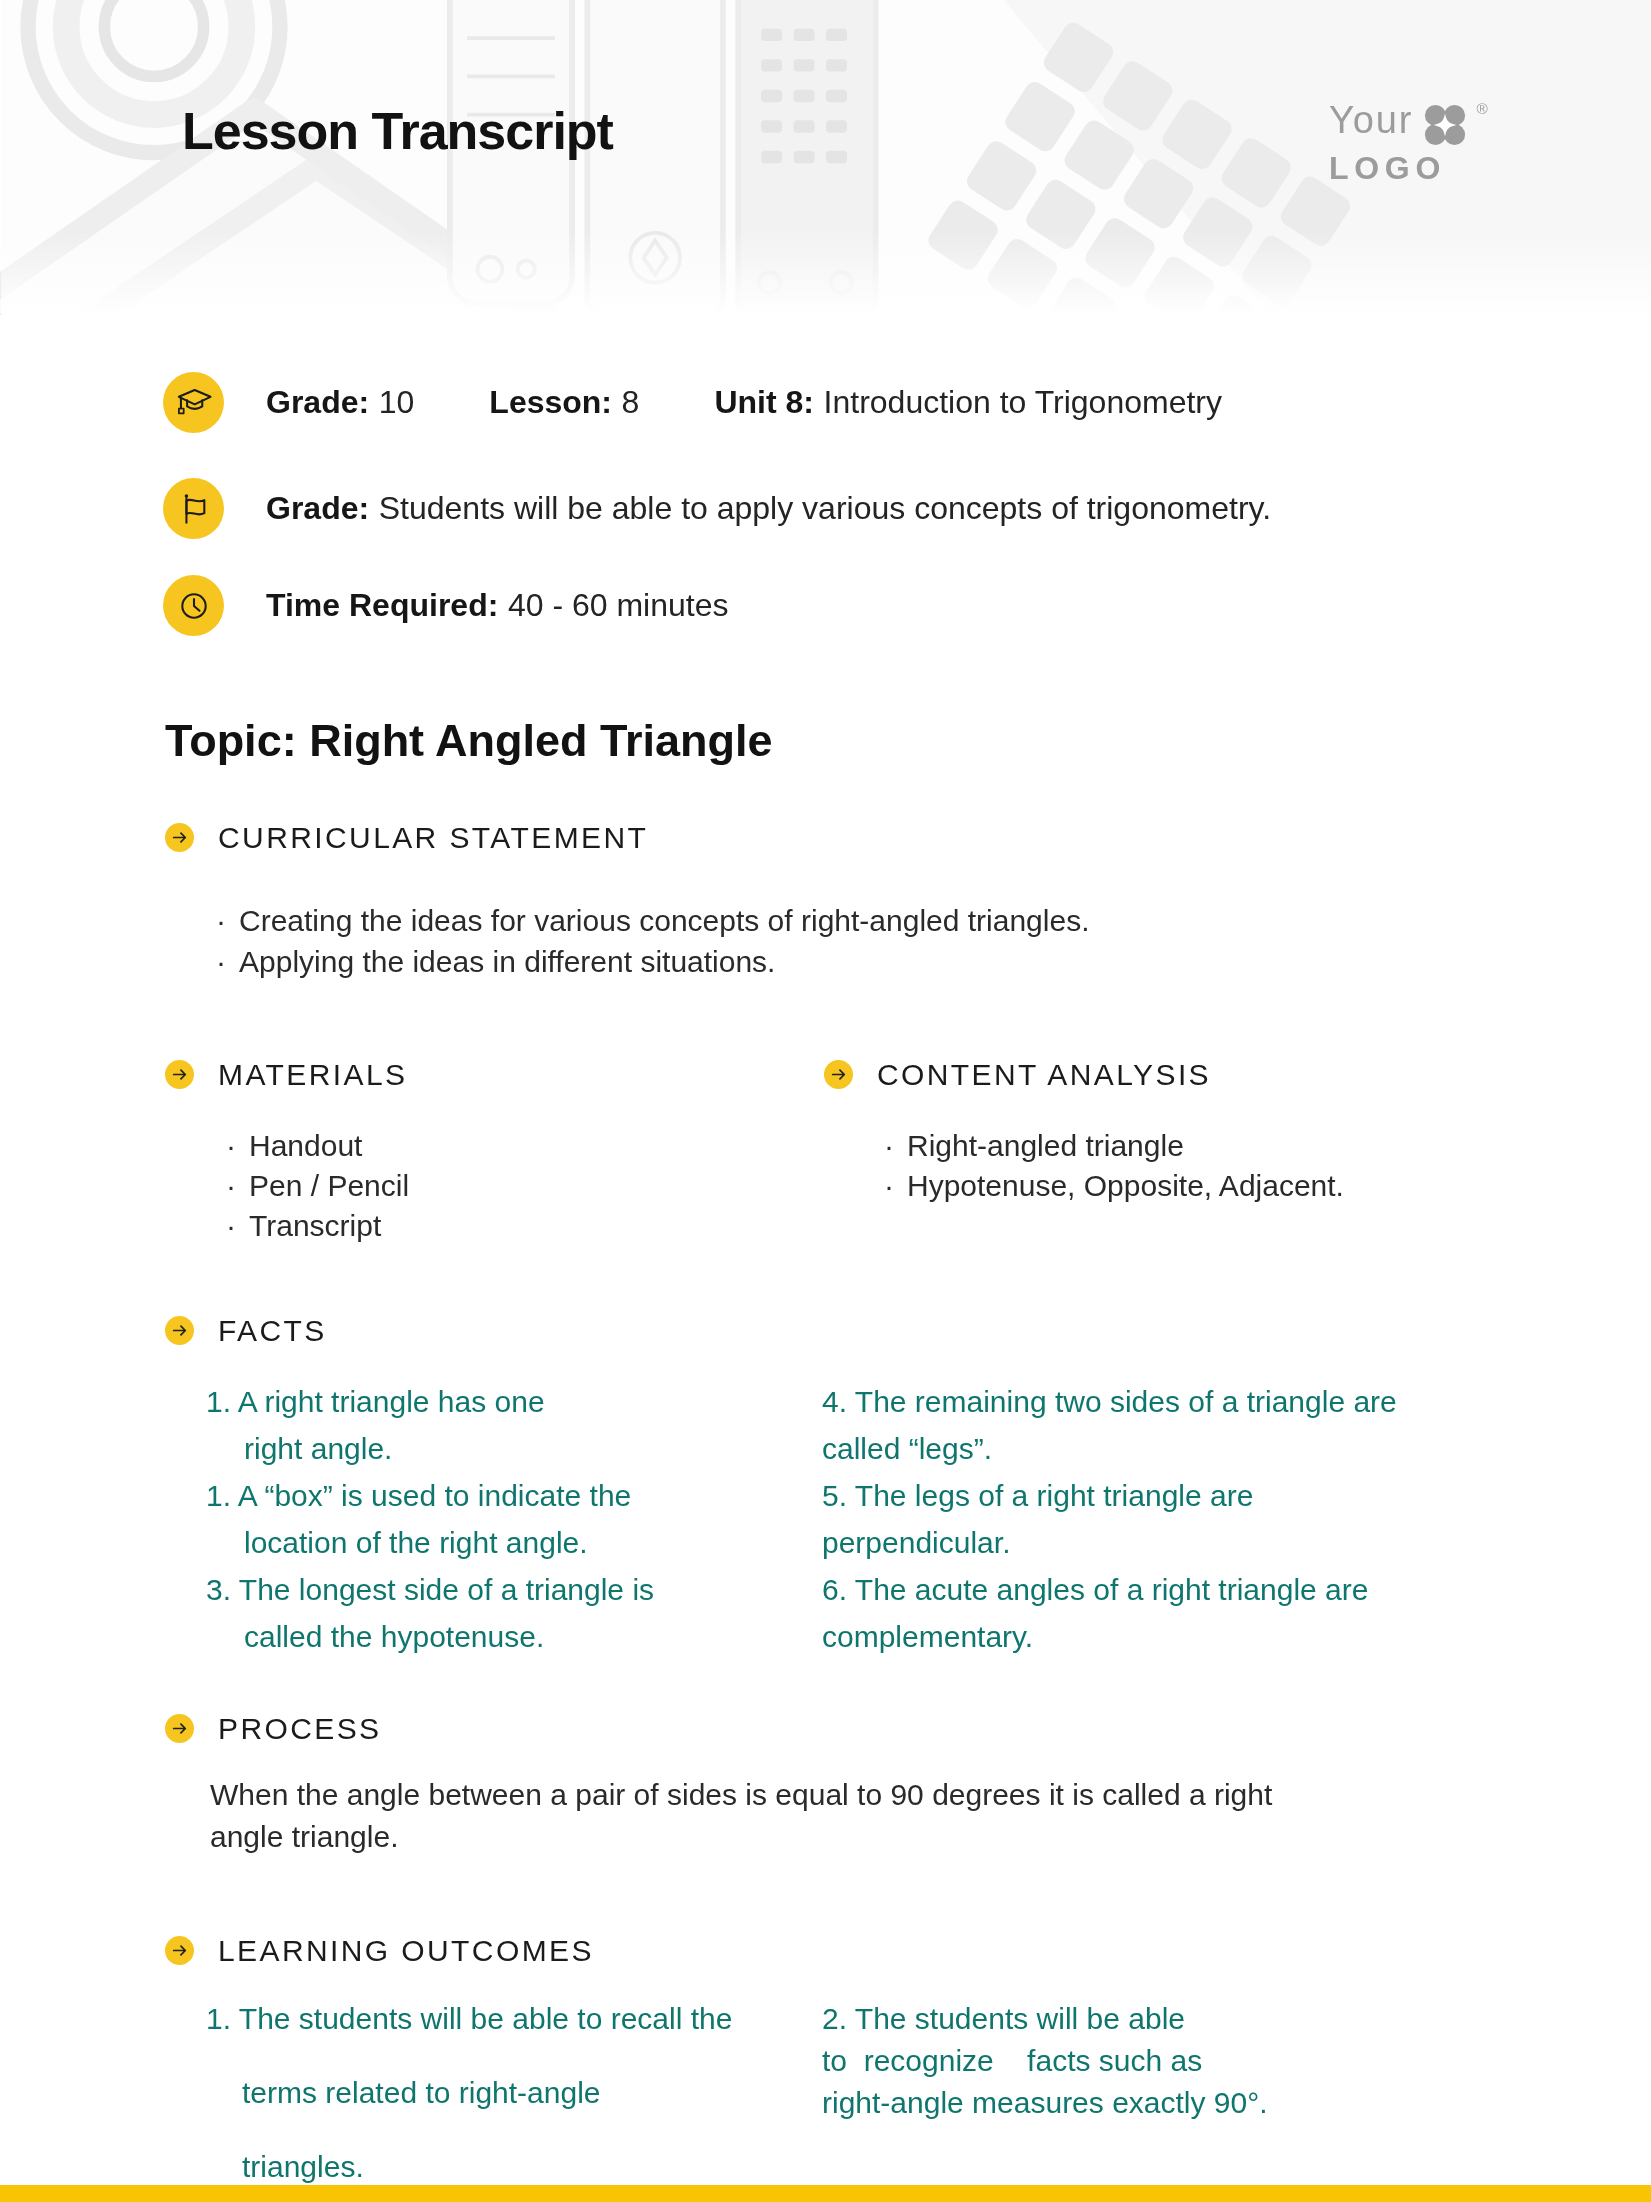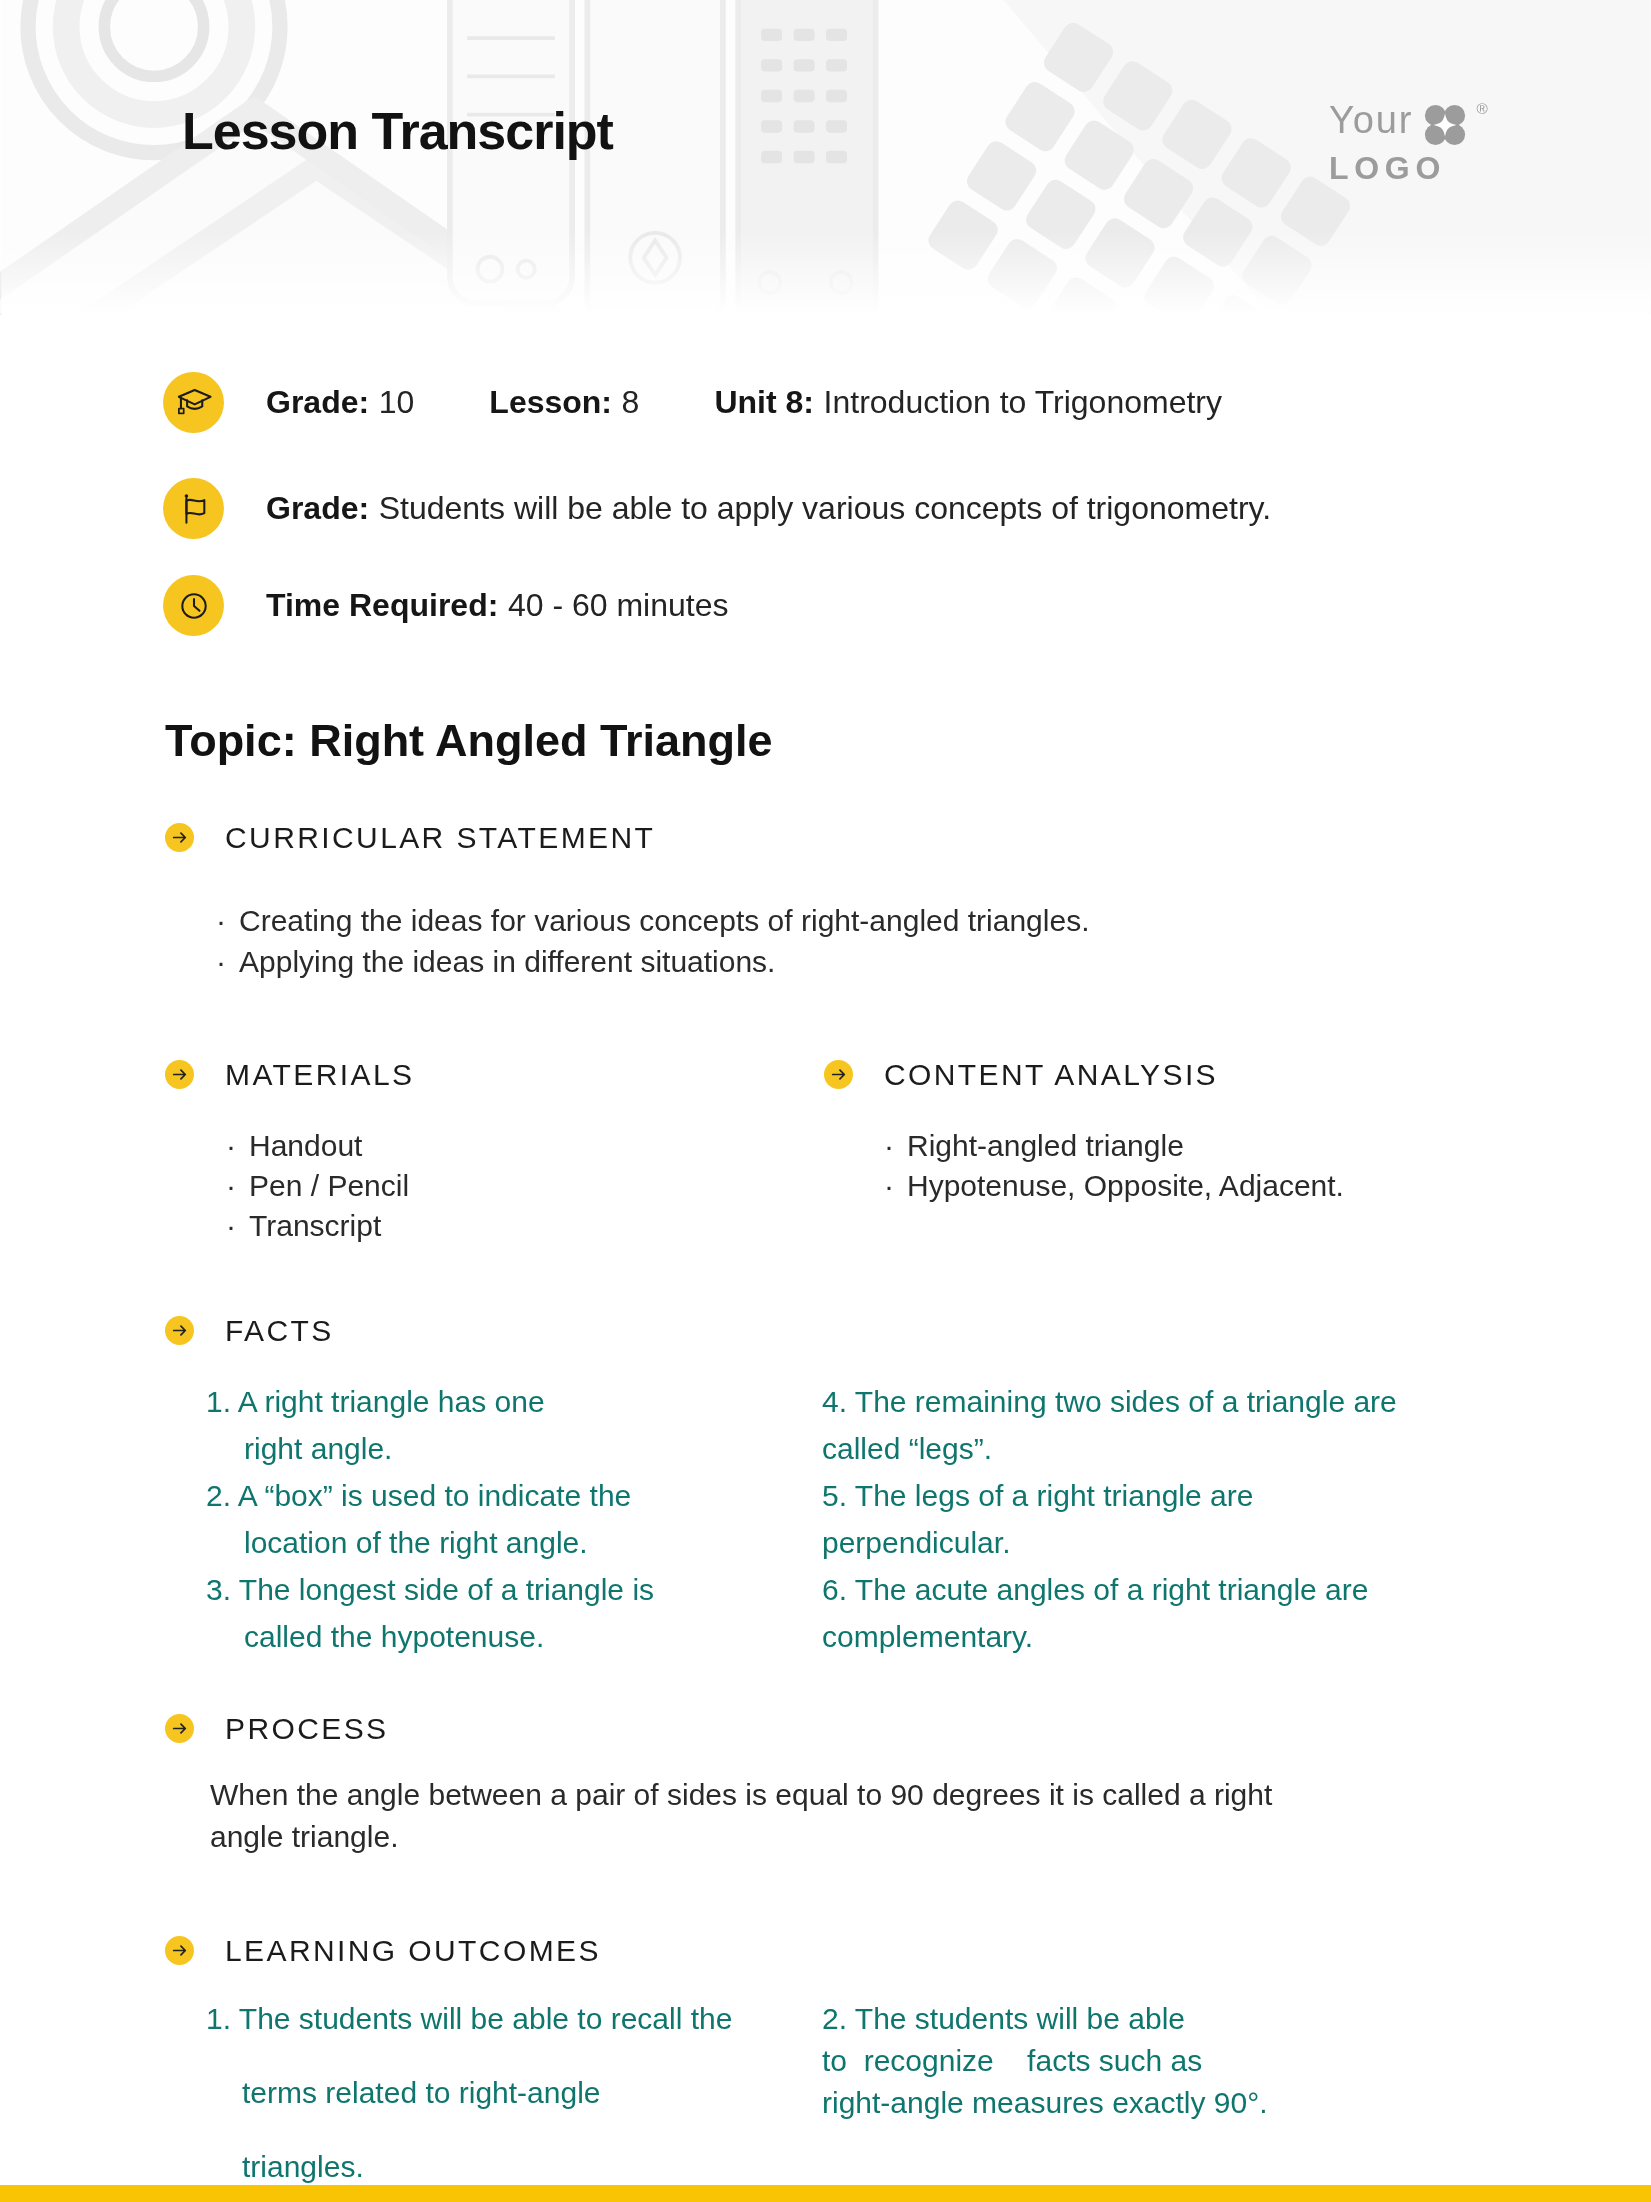--- a/index.html
+++ b/index.html
@@ -20,21 +20,21 @@
   .logo-reg{font-size:15.3px;line-height:15.3px;}
   .logo-bottom{font-size:32px;font-weight:700;letter-spacing:5.7px;line-height:38px;margin-top:1.9px;}
   
   .meta-row{position:absolute;left:163px;display:flex;align-items:center;gap:42px;height:61px;}
   .badge{width:61px;height:61px;border-radius:50%;background:#F7C51F;
          display:flex;align-items:center;justify-content:center;flex:0 0 61px;}
   .meta-text{display:flex;align-items:baseline;gap:75px;font-size:32px;color:#242424;white-space:pre;}
   .meta-part b{font-weight:700;color:#161616;margin-right:9.6px;}
   
   .topic{position:absolute;left:165px;top:715px;margin:0;font-size:45px;font-weight:700;color:#121212;}
-  .sec-head{position:absolute;display:flex;align-items:center;gap:31px;height:31px;}
+  .sec-head{position:absolute;display:flex;align-items:center;gap:24px;height:31px;}
   .arrow-badge{width:29px;height:29px;border-radius:50%;flex:0 0 29px;}
   .sec-title{font-size:30px;letter-spacing:2.4px;color:#1b1b1b;font-weight:400;}
   
   .bullets{position:absolute;}
   .bullet-row{display:flex;font-size:30px;color:#2a2a2a;white-space:pre;}
   .bullet-dot{width:23px;color:#2a2a2a;}
   .lh43 .bullet-row{line-height:41px;}
   .lh42 .bullet-row{line-height:40px;}
   .col{position:absolute;}
   .fact-line{font-size:30px;line-height:47px;color:#0f766e;white-space:pre;}
@@ -245,21 +245,21 @@
       <svg width="29" height="29" viewBox="0 0 30 30">
         <circle cx="15" cy="15" r="15" fill="#F7C51F"></circle>
         <path d="M9 15 H21 M16.5 10.5 L21 15 L16.5 19.5" fill="none" stroke="#222222" stroke-width="1.8" stroke-linecap="round" stroke-linejoin="round"></path>
       </svg>
     </span>
     <span class="sec-title">FACTS</span>
   </div>
   <div class="col" style="left:206px;top:1378px">
     <div class="fact-line">1. A right triangle has one</div>
     <div class="fact-line cont-indent">right angle.</div>
-    <div class="fact-line">2. A “box” is used to indicate the</div>
+    <div class="fact-line">1. A “box” is used to indicate the</div>
     <div class="fact-line cont-indent">location of the right angle.</div>
     <div class="fact-line">3. The longest side of a triangle is</div>
     <div class="fact-line cont-indent">called the hypotenuse.</div>
   </div>
   <div class="col" style="left:822px;top:1378px">
     <div class="fact-line">4. The remaining two sides of a triangle are</div>
     <div class="fact-line">called “legs”.</div>
     <div class="fact-line">5. The legs of a right triangle are</div>
     <div class="fact-line">perpendicular.</div>
     <div class="fact-line">6. The acute angles of a right triangle are</div>

